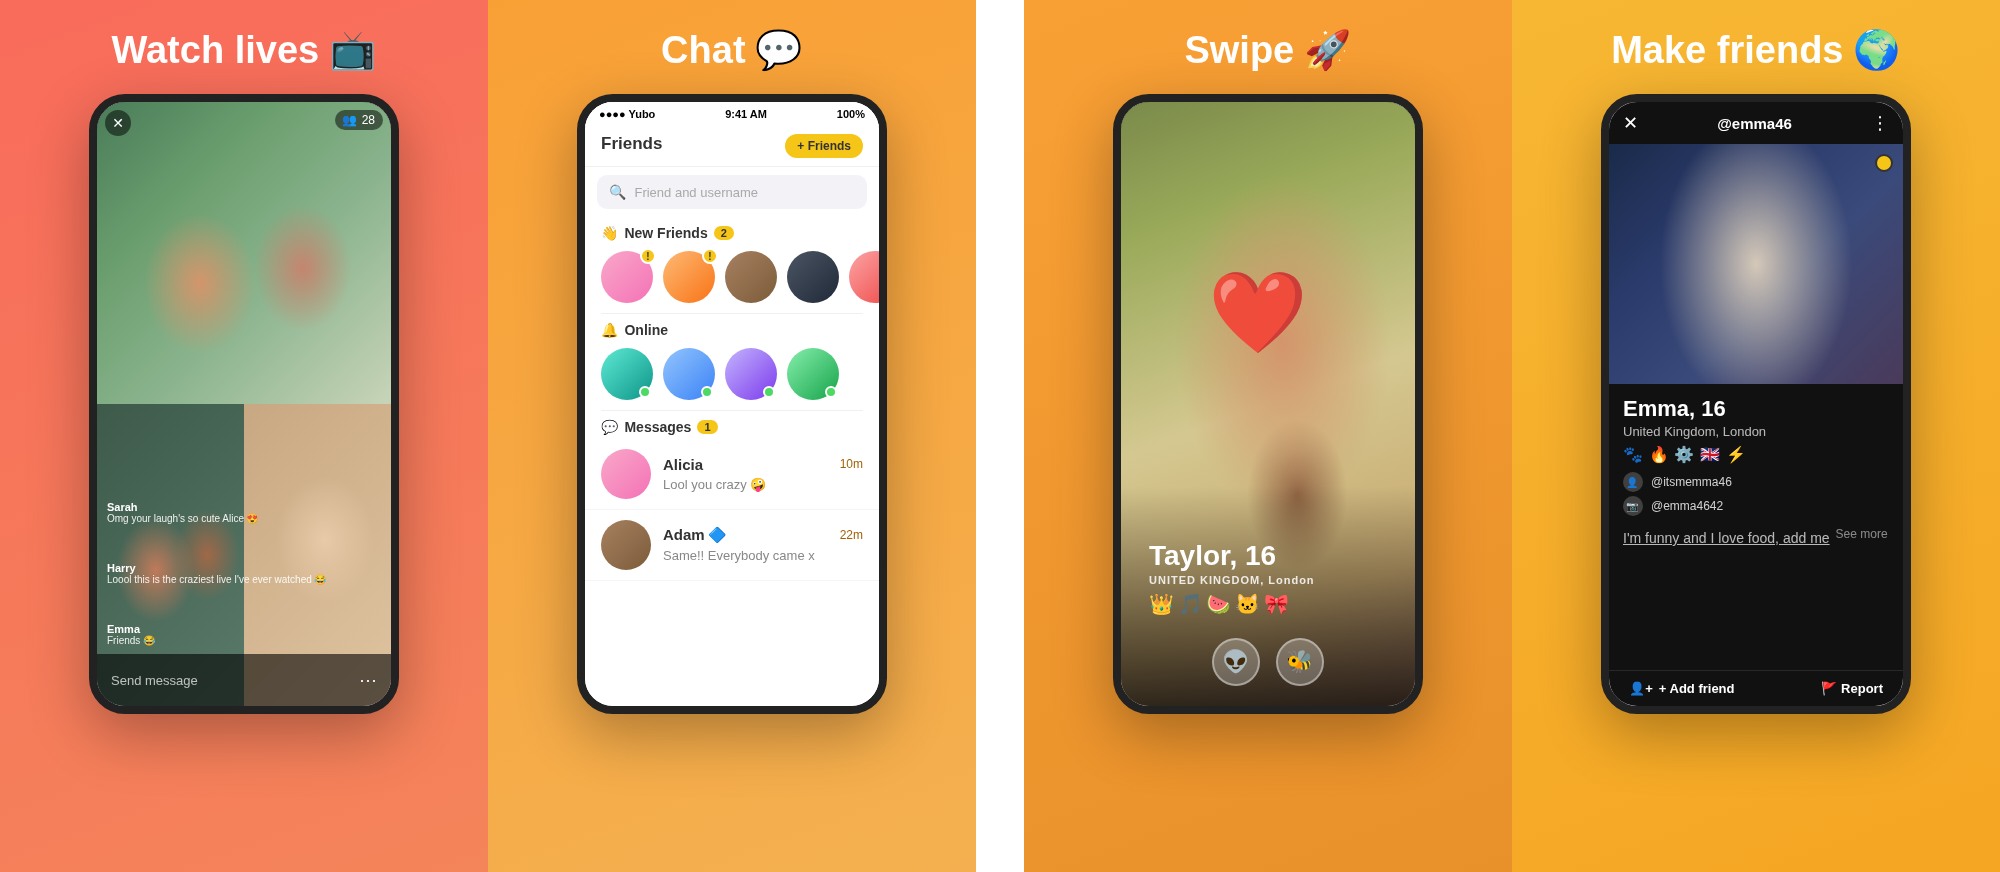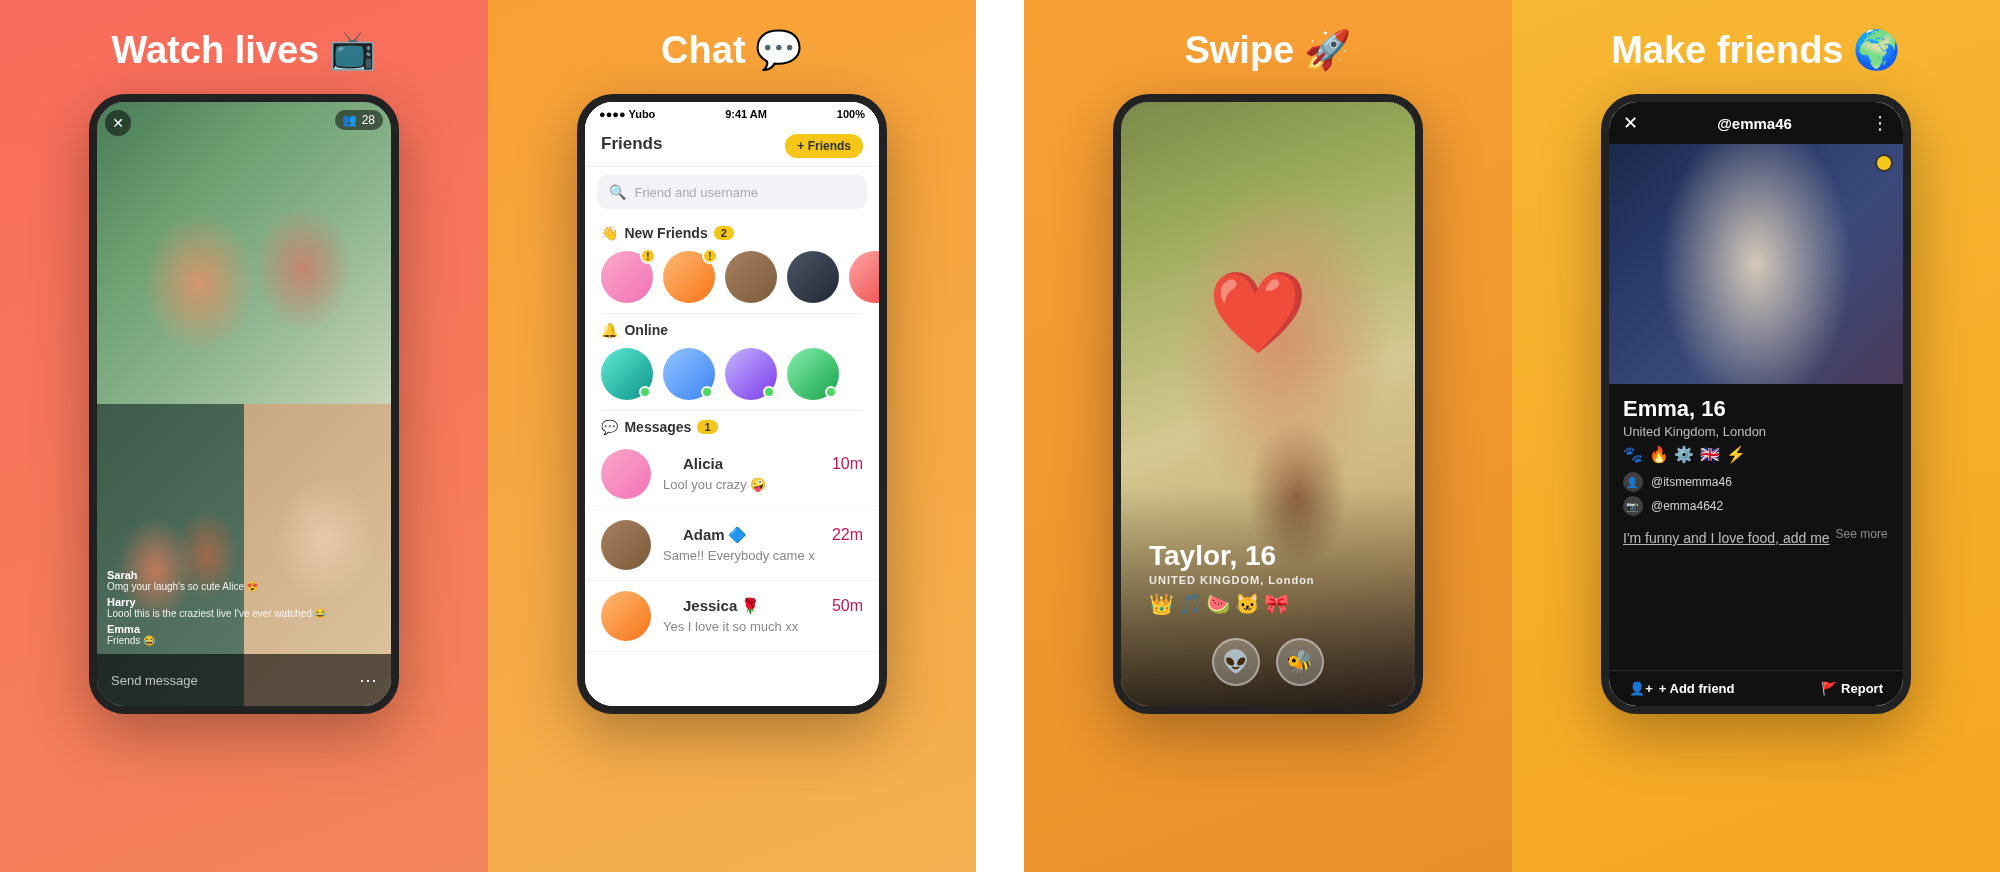--- a/index.html
+++ b/index.html
@@ -153,20 +153,21 @@
 
     .comment {
       display: flex;
       flex-direction: column;
     }
 
     .comment-name {
       color: white;
       font-size: 11px;
       font-weight: 700;
+      margin-top: 34px;
     }
 
     .comment-text {
       color: rgba(255,255,255,0.9);
       font-size: 10px;
     }
 
     .send-message-bar {
       position: absolute;
       bottom: 0;
@@ -323,33 +324,33 @@
     }
 
     .msg-content {
       flex: 1;
       min-width: 0;
     }
 
     .msg-name-row {
       display: flex;
       justify-content: space-between;
+      align-items: center;
       margin-bottom: 2px;
-      margin-left: 20px;
     }
 
     .msg-name {
       font-size: 15px;
       font-weight: 600;
       color: #333;
     }
 
     .msg-time {
-      font-size: 16px;
-      color: #be185d;
+      font-size: 12px;
+      color: #a16207;
     }
 
     .msg-preview {
       font-size: 13px;
       color: #888;
       white-space: nowrap;
       overflow: hidden;
       text-overflow: ellipsis;
     }
 
@@ -694,30 +695,20 @@
           <div class="msg-avatar av-brown" style="width:50px;height:50px;border-radius:50%;"></div>
           <div class="msg-content">
             <div class="msg-name-row">
               <span class="msg-name">Adam 🔷</span>
               <span class="msg-time">22m</span>
             </div>
             <span class="msg-preview">Same!! Everybody came x</span>
           </div>
         </div>
 
-        <div class="message-item">
-          <div class="msg-avatar av-orange" style="width:50px;height:50px;border-radius:50%;"></div>
-          <div class="msg-content">
-            <div class="msg-name-row">
-              <span class="msg-name">Jessica 🌹</span>
-              <span class="msg-time">50m</span>
-            </div>
-            <span class="msg-preview">Yes I love it so much xx</span>
-          </div>
-        </div>
       </div>
     </div>
   </div>
 </div>
 
 <div class="panel panel-3">
   <div class="panel-title">
     <span>Swipe</span>
     <span>🚀</span>
   </div>

